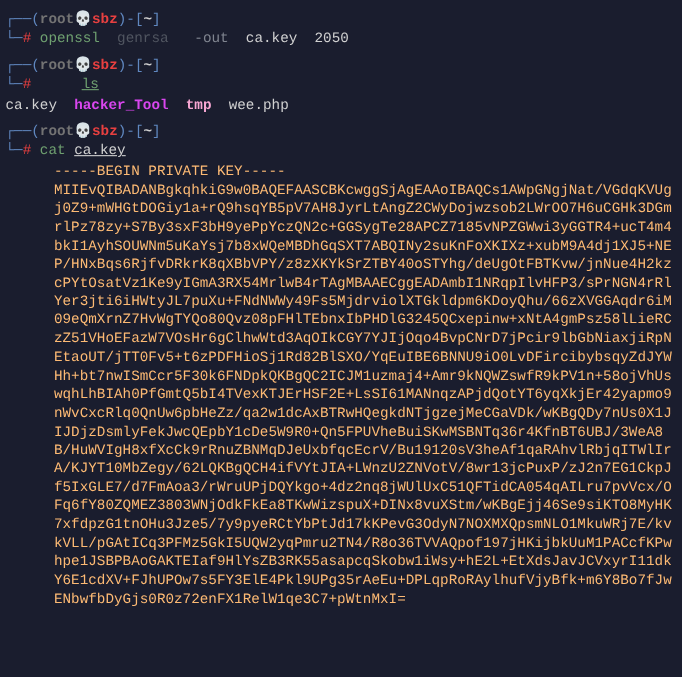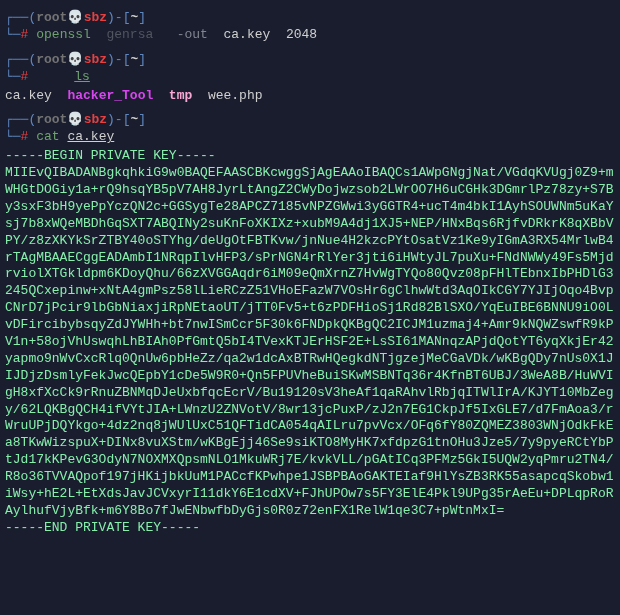--- a/index.html
+++ b/index.html
@@ -34,43 +34,43 @@
     .hash { color: #e84040; }
     .cmd { color: #6fa070; text-align: right; }
     .cmd-u { color: #6fa070; text-decoration: underline; margin-left: 38px; }
     .arg-dim { color: #505560; }
     .arg-flag { color: #808590; }
     .arg { color: #d0d0d0; }
     .dir1 { color: #d946ef; font-weight: bold; }
     .dir2 { color: #f9a8d4; font-weight: bold; }
     .file-u { text-decoration: underline; color: #d0d0d0; }
     .key-block {
-      color: #86efac;
+      color: #fdba74;
       white-space: pre-wrap;
       word-break: break-all;
       font-size: 13px;
       line-height: 1.3;
+      margin-left: 44px;
     }
     .block {
       margin-bottom: 8px;
     }
   </style>
 </head>
 <body>
 
 <div class="block">
   <div class="prompt-line"><span class="dash1">┌──</span><span class="paren">(</span><span class="user">root</span><span class="skull">💀</span><span class="host">sbz</span><span class="paren">)</span><span class="dash1">-</span><span class="bracket">[</span><span class="path">~</span><span class="bracket">]</span></div>
-  <div class="cmd-line"><span class="dash1">└─</span><span class="hash">#</span> <span class="cmd">openssl</span>  <span class="arg-dim">genrsa</span>   <span class="arg-flag">-out</span>  <span class="arg">ca.key</span>  <span class="arg">2048</span></div>
+  <div class="cmd-line"><span class="dash1">└─</span><span class="hash">#</span> <span class="cmd">openssl</span>  <span class="arg-dim">genrsa</span>   <span class="arg-flag">-out</span>  <span class="arg">ca.key</span>  <span class="arg">2050</span></div>
 </div>
 
 <div class="block">
   <div class="prompt-line"><span class="dash1">┌──</span><span class="paren">(</span><span class="user">root</span><span class="skull">💀</span><span class="host">sbz</span><span class="paren">)</span><span class="dash1">-</span><span class="bracket">[</span><span class="path">~</span><span class="bracket">]</span></div>
   <div class="cmd-line"><span class="dash1">└─</span><span class="hash">#</span> <span class="cmd-u">ls</span></div>
   <div class="cmd-line"><span class="arg">ca.key</span>  <span class="dir1">hacker_Tool</span>  <span class="dir2">tmp</span>  <span class="arg">wee.php</span></div>
 </div>
 
 <div class="block">
   <div class="prompt-line"><span class="dash1">┌──</span><span class="paren">(</span><span class="user">root</span><span class="skull">💀</span><span class="host">sbz</span><span class="paren">)</span><span class="dash1">-</span><span class="bracket">[</span><span class="path">~</span><span class="bracket">]</span></div>
   <div class="cmd-line"><span class="dash1">└─</span><span class="hash">#</span> <span class="cmd">cat</span> <span class="file-u">ca.key</span></div>
   <div class="key-block">-----BEGIN PRIVATE KEY-----</div>
   <div class="key-block">MIIEvQIBADANBgkqhkiG9w0BAQEFAASCBKcwggSjAgEAAoIBAQCs1AWpGNgjNat/VGdqKVUgj0Z9+mWHGtDOGiy1a+rQ9hsqYB5pV7AH8JyrLtAngZ2CWyDojwzsob2LWrOO7H6uCGHk3DGmrlPz78zy+S7By3sxF3bH9yePpYczQN2c+GGSygTe28APCZ7185vNPZGWwi3yGGTR4+ucT4m4bkI1AyhSOUWNm5uKaYsj7b8xWQeMBDhGqSXT7ABQINy2suKnFoXKIXz+xubM9A4dj1XJ5+NEP/HNxBqs6RjfvDRkrK8qXBbVPY/z8zXKYkSrZTBY40oSTYhg/deUgOtFBTKvw/jnNue4H2kzcPYtOsatVz1Ke9yIGmA3RX54MrlwB4rTAgMBAAECggEADAmbI1NRqpIlvHFP3/sPrNGN4rRlYer3jti6iHWtyJL7puXu+FNdNWWy49Fs5MjdrviolXTGkldpm6KDoyQhu/66zXVGGAqdr6iM09eQmXrnZ7HvWgTYQo80Qvz08pFHlTEbnxIbPHDlG3245QCxepinw+xNtA4gmPsz58lLieRCzZ51VHoEFazW7VOsHr6gClhwWtd3AqOIkCGY7YJIjOqo4BvpCNrD7jPcir9lbGbNiaxjiRpNEtaoUT/jTT0Fv5+t6zPDFHioSj1Rd82BlSXO/YqEuIBE6BNNU9iO0LvDFircibybsqyZdJYWHh+bt7nwISmCcr5F30k6FNDpkQKBgQC2ICJM1uzmaj4+Amr9kNQWZswfR9kPV1n+58ojVhUswqhLhBIAh0PfGmtQ5bI4TVexKTJErHSF2E+LsSI61MANnqzAPjdQotYT6yqXkjEr42yapmo9nWvCxcRlq0QnUw6pbHeZz/qa2w1dcAxBTRwHQegkdNTjgzejMeCGaVDk/wKBgQDy7nUs0X1JIJDjzDsmlyFekJwcQEpbY1cDe5W9R0+Qn5FPUVheBuiSKwMSBNTq36r4KfnBT6UBJ/3WeA8B/HuWVIgH8xfXcCk9rRnuZBNMqDJeUxbfqcEcrV/Bu19120sV3heAf1qaRAhvlRbjqITWlIrA/KJYT10MbZegy/62LQKBgQCH4ifVYtJIA+LWnzU2ZNVotV/8wr13jcPuxP/zJ2n7EG1CkpJf5IxGLE7/d7FmAoa3/rWruUPjDQYkgo+4dz2nq8jWUlUxC51QFTidCA054qAILru7pvVcx/OFq6fY80ZQMEZ3803WNjOdkFkEa8TKwWizspuX+DINx8vuXStm/wKBgEjj46Se9siKTO8MyHK7xfdpzG1tnOHu3Jze5/7y9pyeRCtYbPtJd17kKPevG3OdyN7NOXMXQpsmNLO1MkuWRj7E/kvkVLL/pGAtICq3PFMz5GkI5UQW2yqPmru2TN4/R8o36TVVAQpof197jHKijbkUuM1PACcfKPwhpe1JSBPBAoGAKTEIaf9HlYsZB3RK55asapcqSkobw1iWsy+hE2L+EtXdsJavJCVxyrI11dkY6E1cdXV+FJhUPOw7s5FY3ElE4Pkl9UPg35rAeEu+DPLqpRoRAylhufVjyBfk+m6Y8Bo7fJwENbwfbDyGjs0R0z72enFX1RelW1qe3C7+pWtnMxI=</div>
-  <div class="key-block">-----END PRIVATE KEY-----</div>
 </div>
 
 </body></html>

